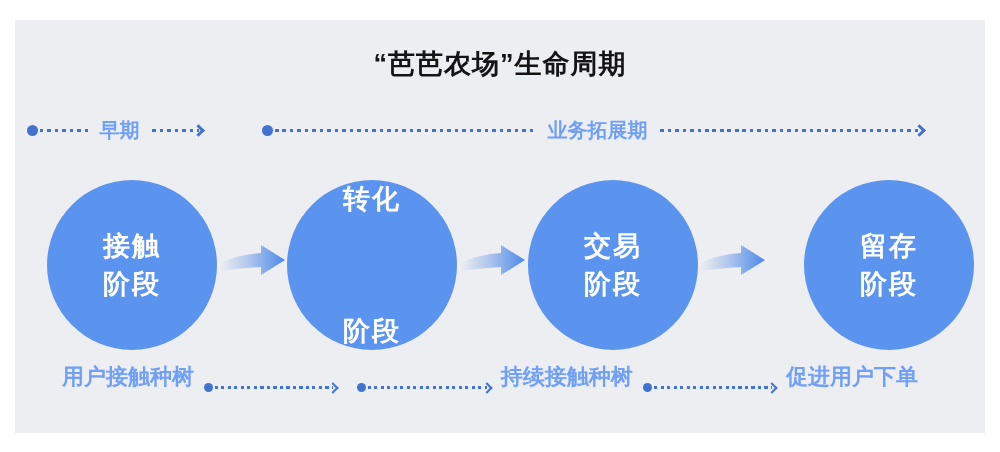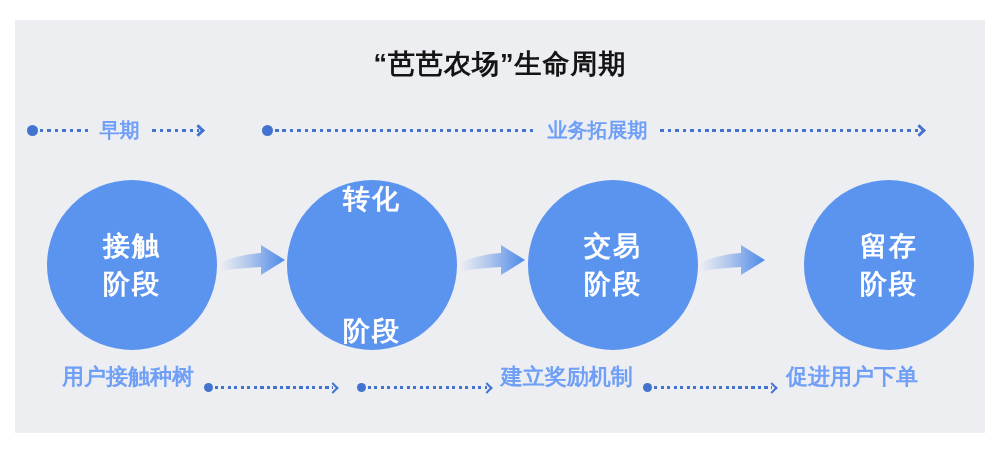--- a/index.html
+++ b/index.html
@@ -128,21 +128,21 @@
     <div class="connector">
       <div class="c-dot"></div>
       <div class="c-dash"></div>
       <div class="c-chev"></div>
     </div>
     <div class="connector">
       <div class="c-dot"></div>
       <div class="c-dash"></div>
       <div class="c-chev"></div>
     </div>
-    <div class="note">建立奖励机制</div>
+    <div class="note">持续接触种树</div>
     <div class="connector">
       <div class="c-dot"></div>
       <div class="c-dash"></div>
       <div class="c-chev"></div>
     </div>
     <div class="note">促进用户下单</div>
   </div>
 </div>
 
 </body></html>

